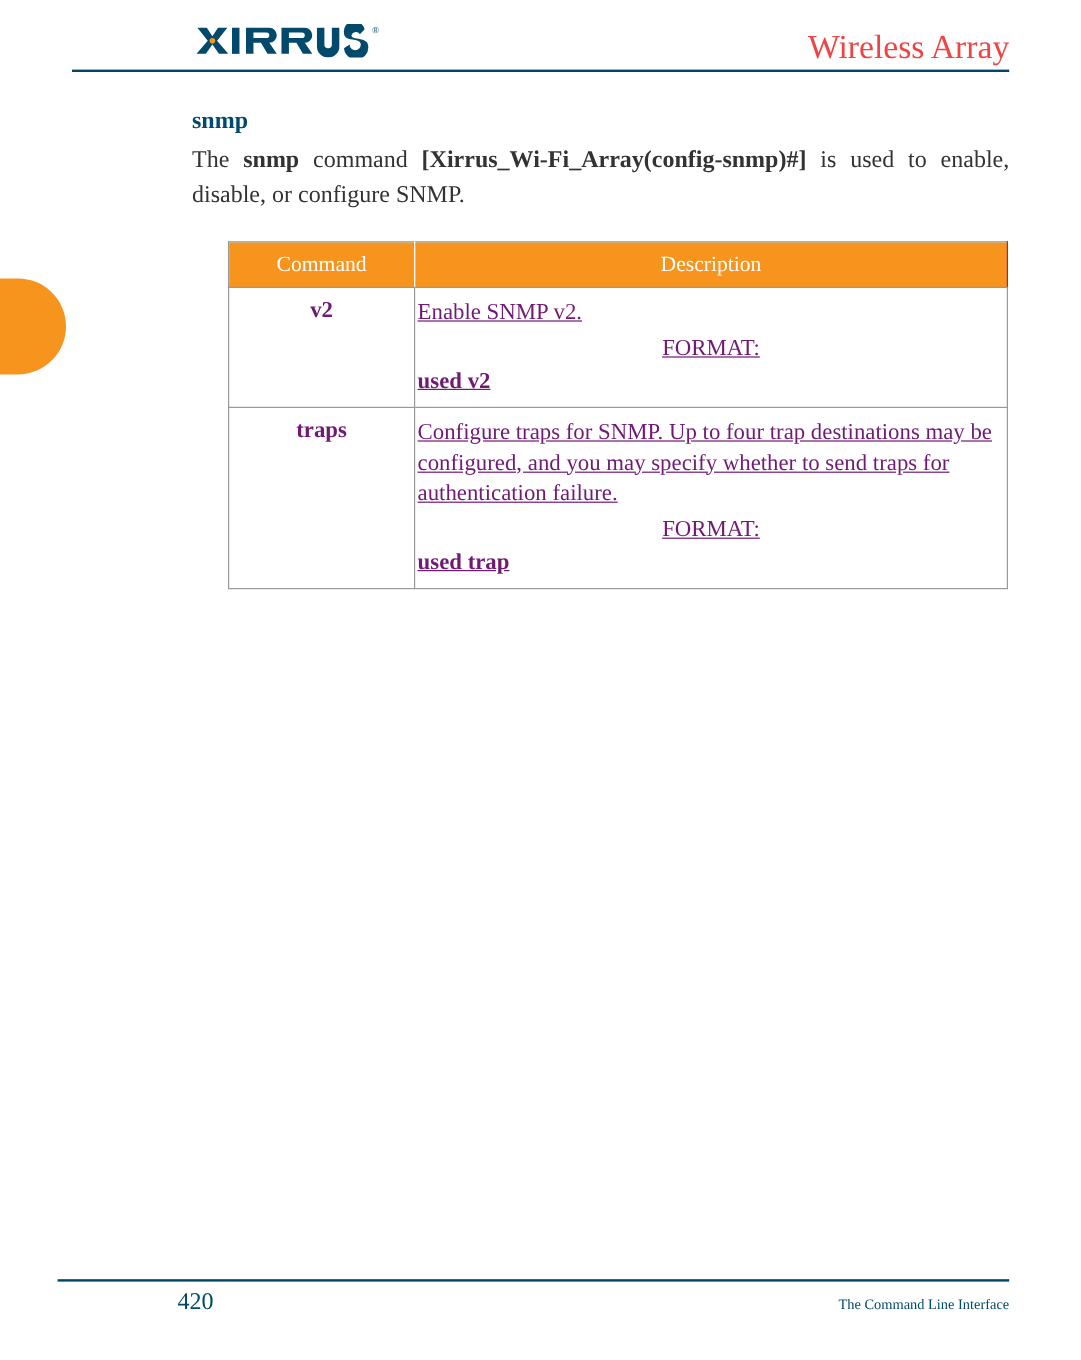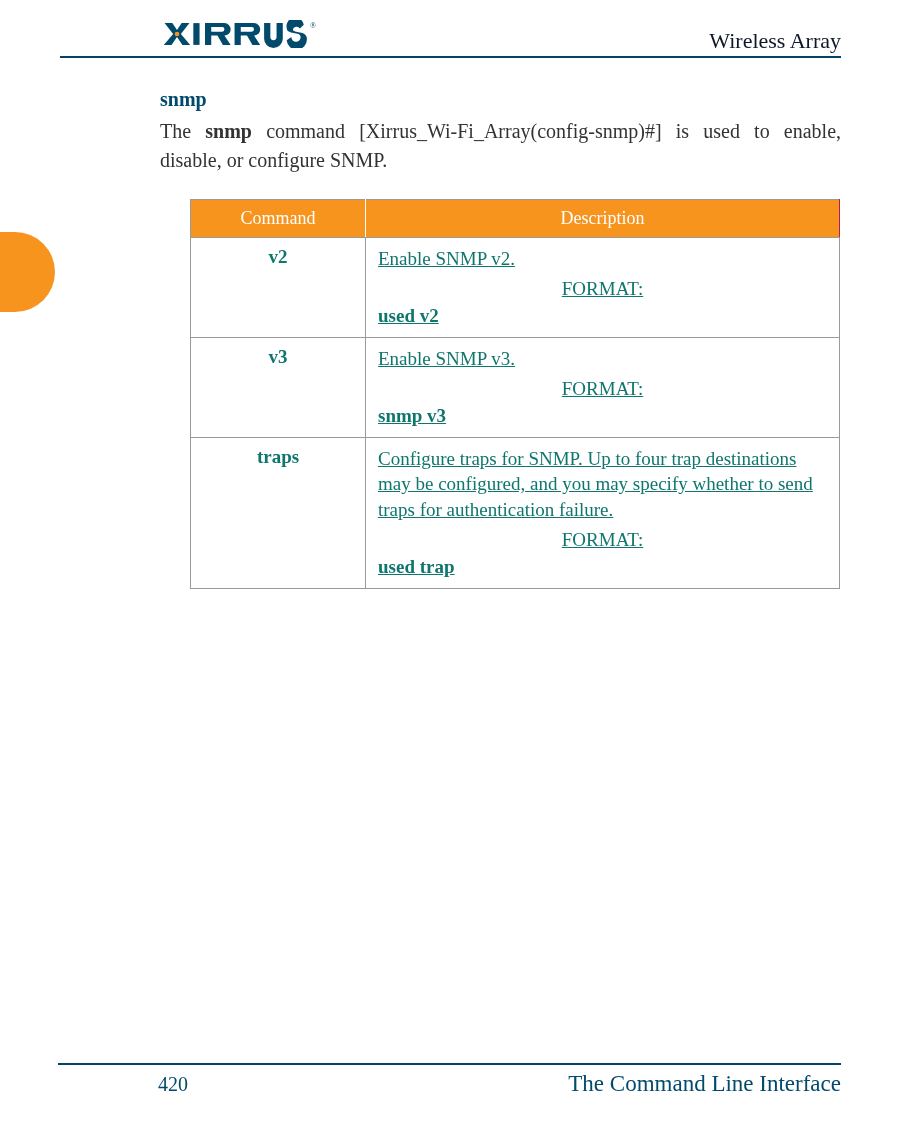--- a/index.html
+++ b/index.html
@@ -26,38 +26,38 @@
     align-items: baseline;
     border-bottom: 2px solid #004466;
     padding-bottom: 2px;
     margin-bottom: 30px;
     padding-left: 100px;
   }
   .logo {
     height: 28px;
   }
   .header-title {
-    color: #0f172a;
-    font-size: 22px;
+    color: #ef4444;
+    font-size: 28px;
   }
   .section-title {
     color: #024a6c;
     font-weight: bold;
     font-size: 20px;
     margin: 0 0 6px 100px;
   }
   .intro {
     font-size: 20px;
     line-height: 1.45;
     margin: 0 0 24px 100px;
     color: #333;
     text-align: justify;
   }
   .intro .cmd { font-weight: bold; }
-  .intro .prompt { font-weight: normal; }
+  .intro .prompt { font-weight: bold; }
 
   .side-tab {
     position: absolute;
     left: 0;
     top: 232px;
     width: 55px;
     height: 80px;
     border-top-right-radius: 40px;
     border-bottom-right-radius: 40px;
     background: #f7941e;
@@ -74,50 +74,50 @@
     color: #fff;
     font-weight: normal;
     font-size: 18px;
     padding: 8px 10px;
     border: 1px solid #999;
     border-right: 1px solid #fff;
   }
   table.cmd-table th:last-child { border-right: 1px solid #be185d; }
   table.cmd-table td {
     border: 1px solid #999;
-    padding: 8px 12px;
+    padding: 8px 2px;
     vertical-align: top;
-    color: #0f766e;
+    color: #701a75;
   }
   .col-cmd {
     width: 150px;
     text-align: center;
     font-weight: bold;
   }
   .desc-block { line-height: 1.35; text-decoration: underline; }
   .desc-block .label { margin-top: 4px; text-align: center; }
   .desc-block .format { font-weight: bold; margin-top: 2px; }
 
   .footer {
     position: absolute;
-    left: 58px; right: 60px; bottom: 36px;
+    left: 48px; right: 60px; bottom: 36px;
     border-top: 2px solid #004466;
     display: flex;
     justify-content: space-between;
     align-items: baseline;
     padding-top: 6px;
     padding-left: 100px;
   }
   .page-num {
     color: #024a6c;
     font-size: 20px;
   }
   .chapter {
     color: #024a6c;
-    font-size: 23px;
+    font-size: 12px;
   }
 </style>
 </head>
 <body>
 
 <div class="page">
 
   <div class="side-tab"></div>
 
   <div class="header">
@@ -154,30 +154,20 @@
         <td class="col-cmd">v2</td>
         <td>
           <div class="desc-block">
             <div>Enable SNMP v2.</div>
             <div class="label">FORMAT:</div>
             <div class="format">used v2</div>
           </div>
         </td>
       </tr>
       <tr>
-        <td class="col-cmd">v3</td>
-        <td>
-          <div class="desc-block">
-            <div>Enable SNMP v3.</div>
-            <div class="label">FORMAT:</div>
-            <div class="format">snmp v3</div>
-          </div>
-        </td>
-      </tr>
-      <tr>
         <td class="col-cmd">traps</td>
         <td>
           <div class="desc-block">
             <div>Configure traps for SNMP. Up to four trap destinations may be configured, and you may specify whether to send traps for authentication failure.</div>
             <div class="label">FORMAT:</div>
             <div class="format">used trap</div>
           </div>
         </td>
       </tr>
     </tbody>

